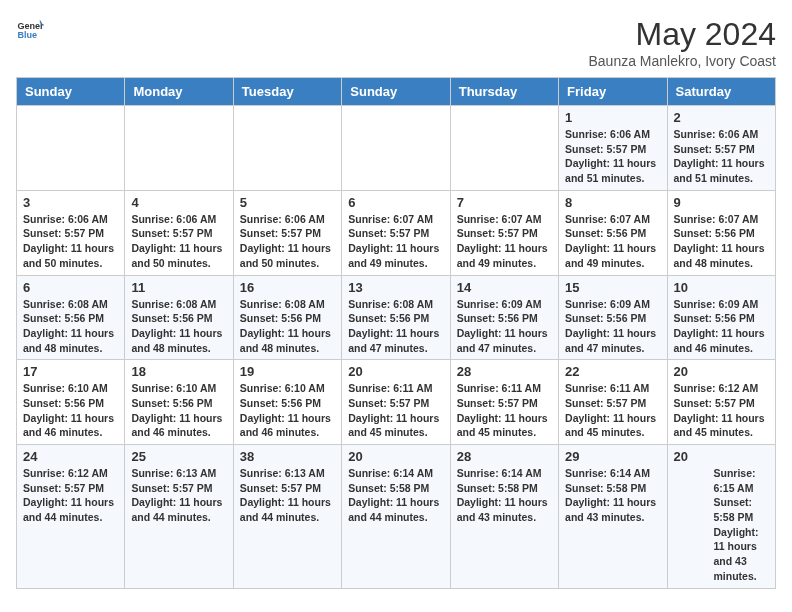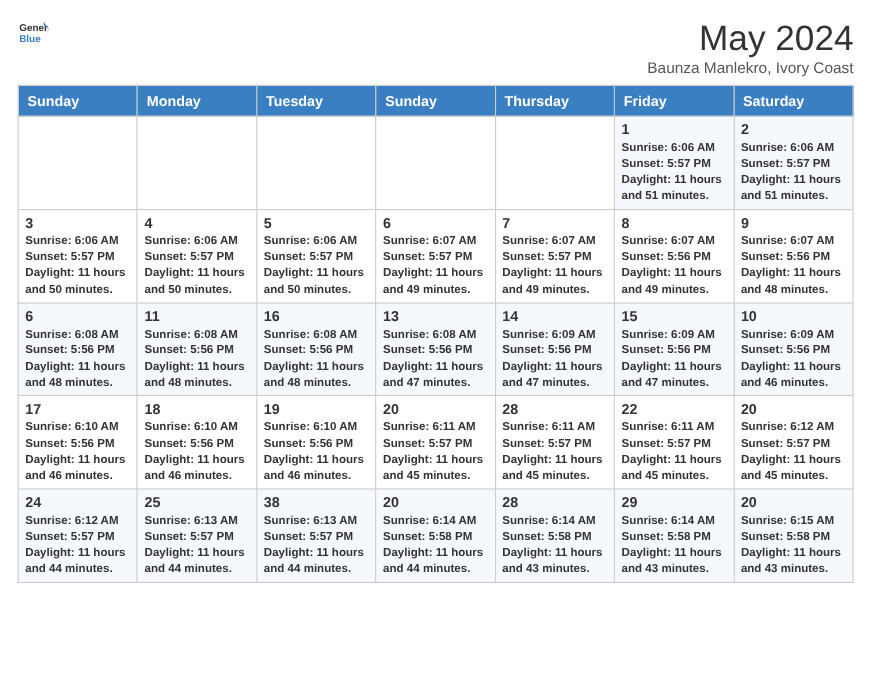--- a/index.html
+++ b/index.html
@@ -324,20 +324,20 @@
         </td>
         <td>
           <span class="day-num">29</span>
           <div class="day-info" style="white-space: pre-line;">Sunrise: 6:14 AM
 Sunset: 5:58 PM
 Daylight: 11 hours
 and 43 minutes.</div>
         </td>
         <td>
           <span class="day-num">20</span>
-          <div class="day-info" style="white-space: pre-line;">Sunrise: 6:15 AM
+          <div class="day-info" style="white-space: pre-line; margin-left: 40px;">Sunrise: 6:15 AM
 Sunset: 5:58 PM
 Daylight: 11 hours
 and 43 minutes.</div>
         </td>
       </tr>
     </tbody>
 </table>
 
 </body></html>

